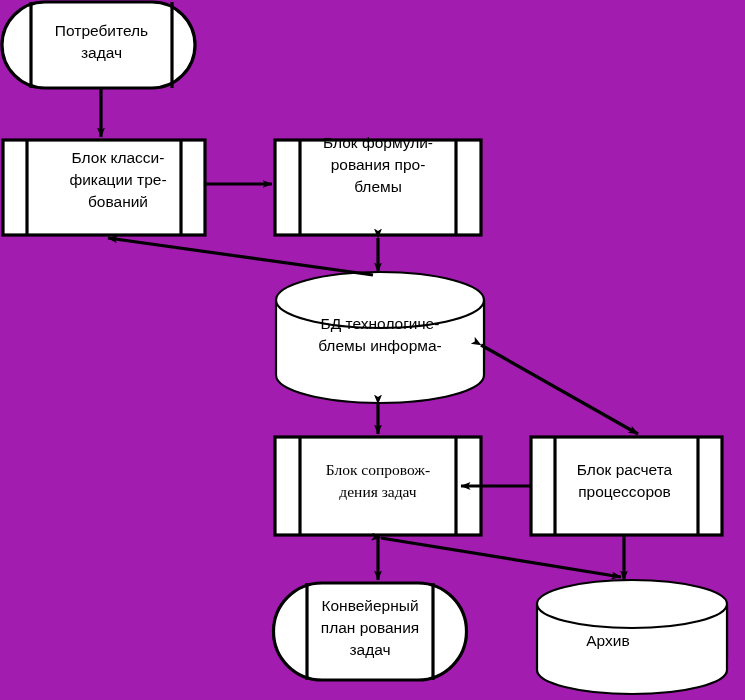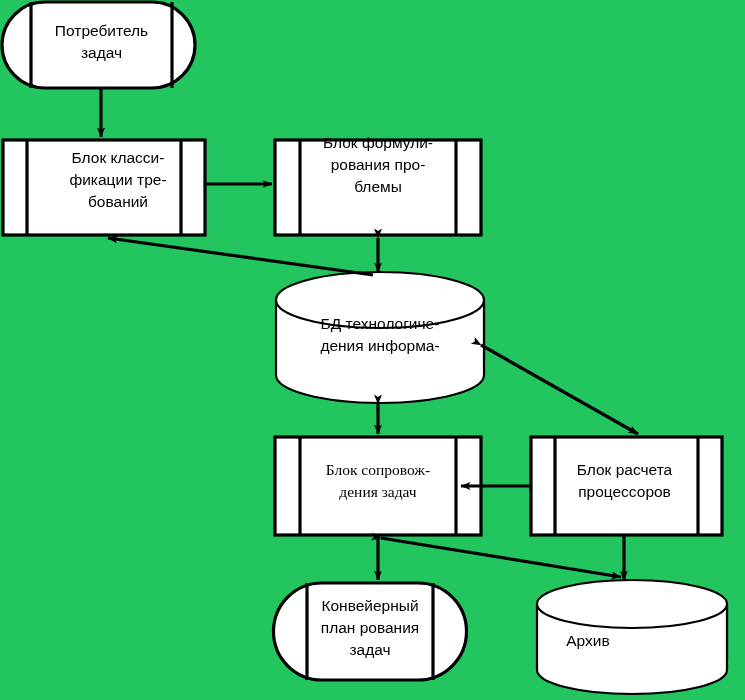--- a/index.html
+++ b/index.html
@@ -1,20 +1,20 @@
 <!DOCTYPE html>
 <html><head>
 <meta charset="utf-8">
 <style>
   html,body{margin:0;padding:0;background:#ffffff;}
   body{font-family:"Liberation Sans", sans-serif;}
   #canvas{
     position:relative;
     width:745px;height:700px;
-    background:#22c55e;
+    background:#a21caf;
     overflow:hidden;
   }
   svg.layer{position:absolute;left:0;top:0;width:745px;height:700px;}
   .lbl{
     position:absolute;
     text-align:center;
     font-size:15.5px;
     line-height:1.42;
     color:#000000;
     white-space:pre-line;
@@ -124,27 +124,27 @@
 
   <div class="lbl" style="left:27px;top:147px;width:182px;">Блок класси-
 фикации тре-
 бований</div>
 
   <div class="lbl" style="left:300px;top:132px;width:156px;">Блок формули-
 рования про-
 блемы</div>
 
   <div class="lbl" style="left:282px;top:313px;width:196px;">БД технологиче-
-дения информа-</div>
+блемы информа-</div>
 
   <div class="lbl" style="left:300px;top:459px;width:156px;font-family:Liberation Serif, serif;">Блок сопровож-
 дения задач</div>
 
   <div class="lbl" style="left:555px;top:459px;width:139px;">Блок расчета
 процессоров</div>
 
   <div class="lbl" style="left:300px;top:595px;width:140px;">Конвейерный
 план рования
 задач</div>
 
-  <div class="lbl" style="left:540px;top:630px;width:96px;">Архив</div>
+  <div class="lbl" style="left:560px;top:630px;width:96px;">Архив</div>
 
 </div>
 
 </body></html>

